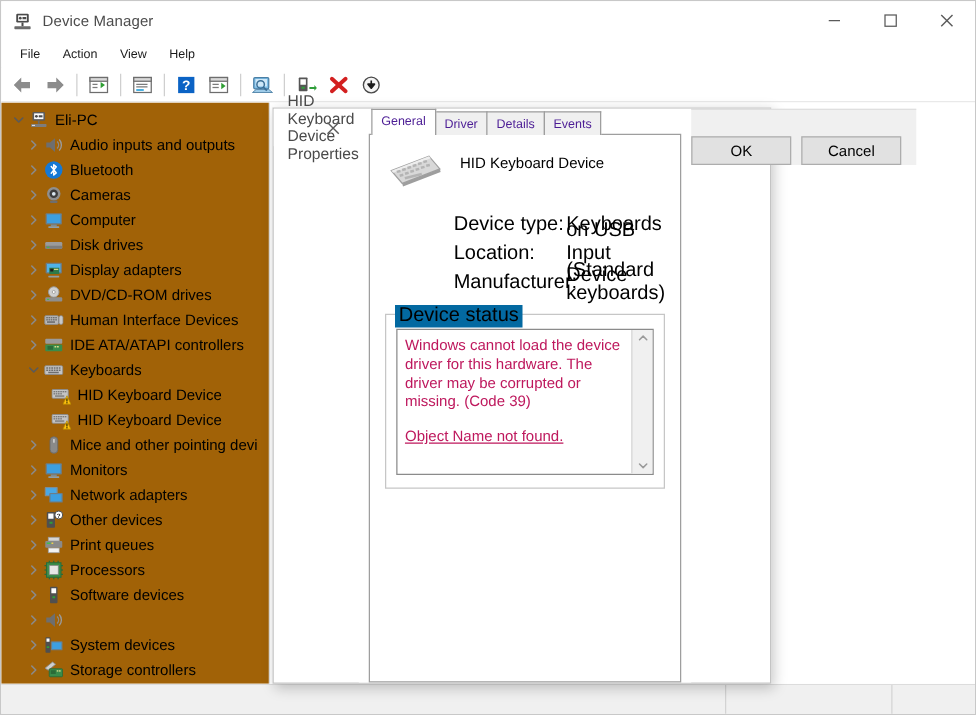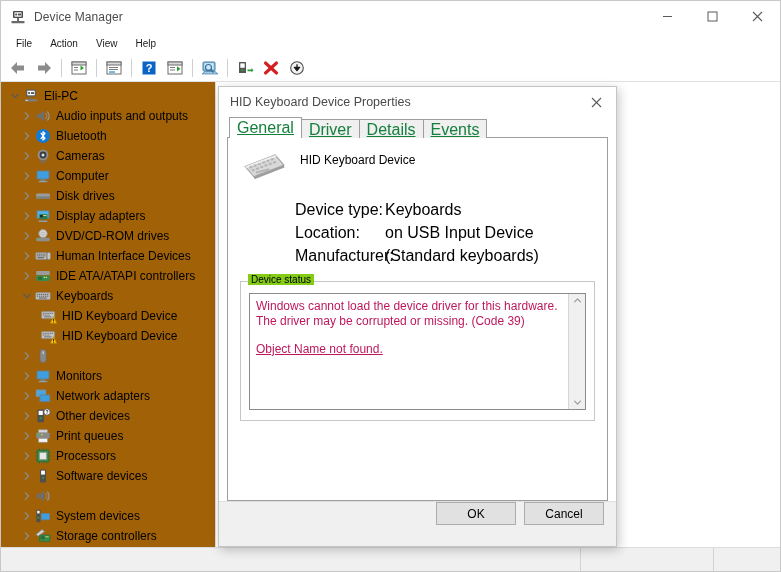--- a/index.html
+++ b/index.html
@@ -179,21 +179,21 @@
   
   #dialog {
     position: absolute;
     left: 218px; top: 86px;
     width: 399px; height: 461px;
     background: #ffffff;
     border: 1px solid #c4c4c4;
     box-sizing: border-box;
     box-shadow: 2px 3px 10px rgba(0,0,0,.22);
     display: flex;
-    flex-direction: column;
+    flex-direction: row;
     font-size: 12px;
     color: #000;
   }
   .dlg-title {
     height: 30px;
     flex: 0 0 30px;
     display: flex;
     align-items: center;
     background: #ffffff;
     position: relative;
@@ -226,29 +226,28 @@
     height: 21px;
     flex: 0 0 21px;
     position: relative;
     z-index: 2;
     padding-left: 2px;
   }
   .tab {
     height: 19px;
     line-height: 19px;
     padding: 0 7px;
-    font-size: 16px;
+    font-size: 10px;
     background: #f0f0f0;
     border: 1px solid #9e9e9e;
     border-bottom: none;
     margin-right: -1px;
     box-sizing: border-box;
-    color: #15803d;
+    color: #4c1d95;
     user-select: none;
-    text-decoration: underline;
   }
   .tab.active {
     background: #ffffff;
     height: 21px;
     line-height: 20px;
     position: relative;
     z-index: 3;
     border-color: #9e9e9e;
   }
   .tabpanel {
@@ -297,23 +296,23 @@
     border: 1px solid #c6c6c6;
     position: relative;
     padding: 11px 8px 10px 8px;
     flex: 1 1 auto;
     display: flex;
     flex-direction: column;
   }
   .gb-legend {
     position: absolute;
     top: -8px; left: 7px;
-    background: #84cc16;
+    background: #0369a1;
     padding: 0 3px;
-    font-size: 10px;
+    font-size: 16px;
     color: #000;
   }
   .status-box {
     flex: 0 0 115px;
     border: 1px solid #8b8b8b;
     background: #ffffff;
     display: flex;
     overflow: hidden;
   }
   .status-text {
@@ -339,21 +338,21 @@
     color: #9a9a9a;
   }
   .vscroll svg { display: block; }
 
   .dlg-footer {
     flex: 0 0 44px;
     height: 44px;
     background: #f0f0f0;
     border-top: 1px solid #dfdfdf;
     display: flex;
-    align-items: flex-start;
+    align-items: flex-end;
     justify-content: flex-end;
     padding-right: 12px;
     gap: 8px;
   }
   .dbtn {
     width: 80px; height: 23px;
     background: #e1e1e1;
     border: 1px solid #adadad;
     font-size: 12px;
     color: #000;
@@ -759,20 +758,21 @@
             <svg width="10" height="10" viewBox="0 0 10 10">
                 <path d="M3.4 1.8 L6.6 5 L3.4 8.2" fill="none" stroke="#8a8a8a" stroke-width="1.3" stroke-linecap="round" stroke-linejoin="round"></path>
               </svg>
           </div>
           <div class="ticon">
             <svg width="16" height="16" viewBox="0 0 16 16">
               <rect x="5" y="1.4" width="6.2" height="13.2" rx="3.1" fill="#8a8a8a" stroke="#6a6a6a" stroke-width="0.7"></rect>
               <rect x="7.7" y="3.2" width="0.9" height="3" rx="0.4" fill="#efefef"></rect>
             </svg>
           </div>
+          <div class="tlabel">Mice and other pointing devi</div>
         </div>
 
         <div class="tnode lvl1">
           <div class="tw">
             <svg width="10" height="10" viewBox="0 0 10 10">
                 <path d="M3.4 1.8 L6.6 5 L3.4 8.2" fill="none" stroke="#8a8a8a" stroke-width="1.3" stroke-linecap="round" stroke-linejoin="round"></path>
               </svg>
           </div>
           <div class="ticon">
             <svg width="16" height="16" viewBox="0 0 16 16">

